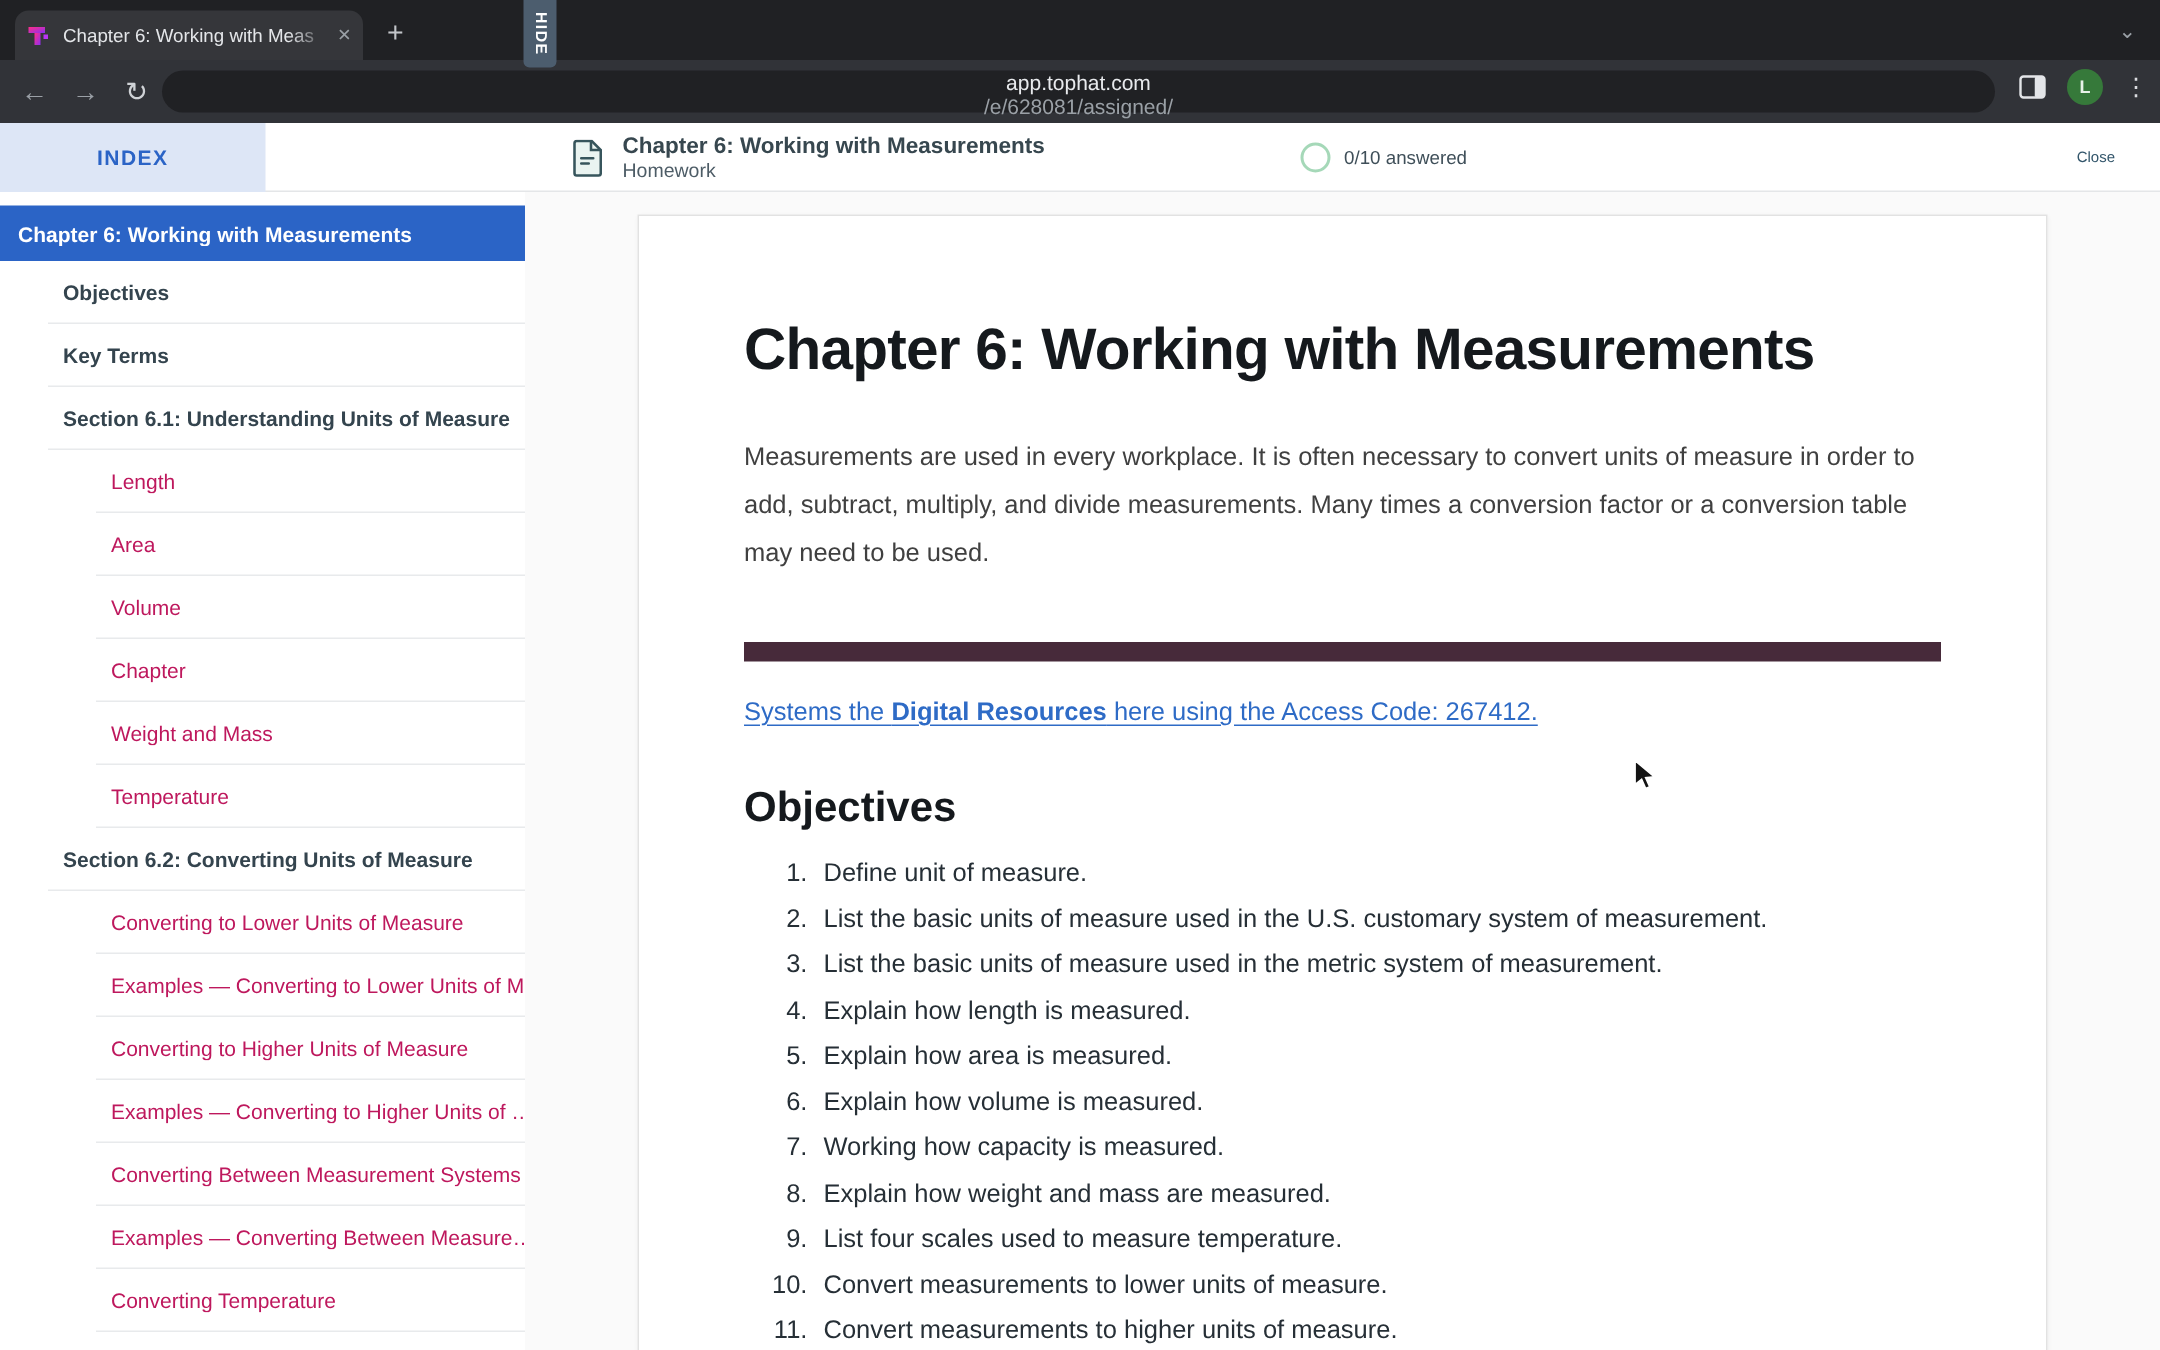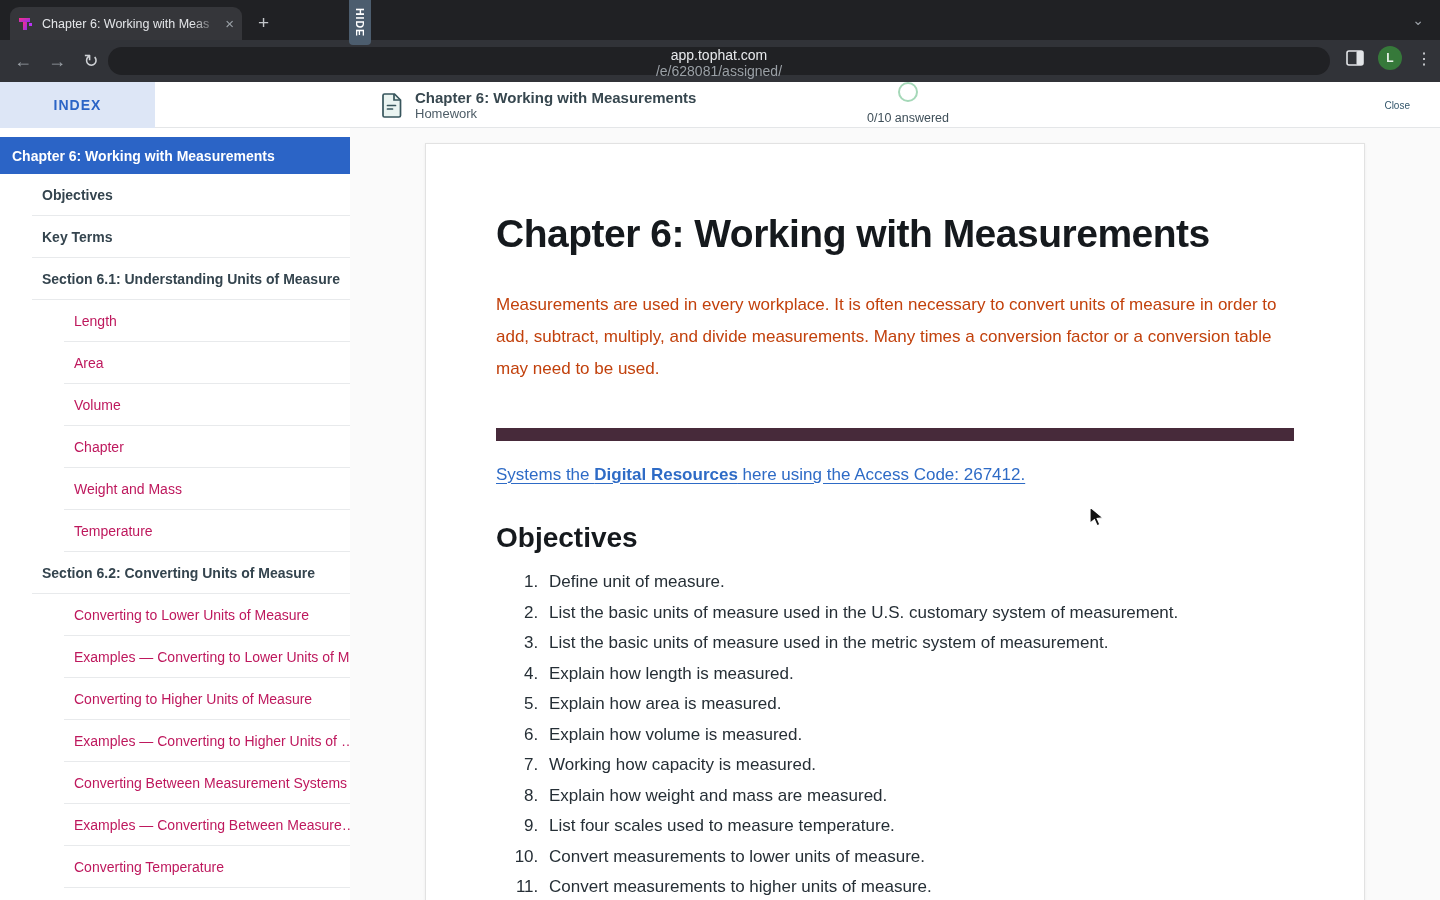--- a/index.html
+++ b/index.html
@@ -28,35 +28,35 @@
   .url-spacer { flex:1; }
   .pill-ico { margin-left:18px; opacity:.85; }
   .right-ctrls { position:absolute; right:8px; top:46px; display:flex; align-items:center; gap:14px; }
   .avatar { width:24px; height:24px; border-radius:50%; background:#36793a; color:#e8f2e9;
             font-size:12px; font-weight:700; display:flex; align-items:center; justify-content:center; }
   .kebab { color:#dadce0; font-size:16px; letter-spacing:0; }
 
   
   .app-header { position:absolute; left:0; top:82px; width:1440px; height:46px; background:#fff;
                 border-bottom:1px solid #e4e6e8; }
-  .tab-index { position:absolute; left:0; top:0; width:155px; height:46px; background:#dde6f6;
+  .tab-index { position:absolute; left:0; top:0; width:177px; height:46px; background:#dde6f6;
                color:#2b64c6; font-size:14px; letter-spacing:1px; font-weight:600;
                display:flex; align-items:center; justify-content:center; }
   .tab-notebook { position:absolute; left:175px; top:0; width:175px; height:46px; background:#fff;
                   color:#2e3f4a; font-size:14px; letter-spacing:1px; font-weight:600;
                   display:flex; align-items:center; justify-content:center; gap:8px; }
   .hide-tab { position:absolute; left:349px; top:0; width:22px; height:45px; background:#4c5d6e;
               border-radius:0 0 4px 4px; color:#fff; font-size:10.5px; font-weight:700;
               letter-spacing:1px; writing-mode:vertical-rl; text-align:center;
               display:flex; align-items:center; justify-content:center; z-index:3; }
   .doc-head { position:absolute; left:382px; top:0; height:46px; display:flex; align-items:center; }
   .doc-meta { margin-left:12px; }
   .doc-title { font-size:15px; font-weight:700; color:#37474f; line-height:17px; }
   .doc-sub { font-size:13px; color:#4d5c66; line-height:15px; }
-  .progress { position:absolute; left:867px; top:0; height:46px; display:flex; align-items:center; gap:9px;flex-direction:column; }
+  .progress { position:absolute; left:867px; top:0; height:46px; display:flex; align-items:center; gap:9px; }
   .ring { width:20px; height:20px; border-radius:50%; border:2px solid #a5d8b8; background:#fff; }
   .progress-label { font-size:12.5px; color:#3f4f59; }
   .close-btn { position:absolute; right:30px; top:0; height:46px; display:flex; align-items:center;
                font-size:10px; color:#33566b; font-weight:500; cursor:default; }
 
   
   .sidebar { position:absolute; left:0; top:128px; width:350px; height:772px; background:#fff;
              overflow:hidden; padding-top:9px; }
   .nav-row { position:relative; display:flex; align-items:center; height:42px; }
   .nav-row .nav-label { font-size:14px; color:#be185d; white-space:nowrap; overflow:hidden; width:100%; }
@@ -68,21 +68,21 @@
   .nav-row.lvl1::after { left:32px; }
   .nav-row.lvl2::after { left:64px; }
   .nav-row.selected { height:37px; background:#2b64c6; }
   .nav-row.selected .nav-label { color:#fff; font-weight:700; }
 
   
   .main { position:absolute; left:350px; top:128px; width:1090px; height:772px; background:#fafafa; }
   .card { position:absolute; left:75px; top:15px; width:940px; height:790px; background:#fff;
           border:1px solid #e2e2e2; box-shadow:0 1px 3px rgba(0,0,0,.06); padding:68px 70px 0 70px; }
   .page-title { font-size:39px; font-weight:700; color:#15191d; letter-spacing:-.5px; margin-bottom:33px; }
-  .intro { font-size:17px; line-height:32px; color:#c2410c; margin-bottom:43px; }
+  .intro { font-size:17px; line-height:32px; color:#404040; margin-bottom:43px; }
   .maroon-bar { height:13px; background:#472a3a; margin-bottom:24px; }
   .access-link { font-size:17px; color:#2e6bc6; text-decoration:underline; text-underline-offset:3px; }
   .access-link b { font-weight:700; }
   .objectives-h { font-size:28px; font-weight:700; color:#15191d; margin-top:37px; margin-bottom:17px; }
   ol.objectives { margin-left:0; padding-left:47px; }
   ol.objectives li { font-size:17px; color:#262f36; line-height:21px; margin-bottom:9.5px; padding-left:6px; }
 
   
   .cursor { position:absolute; left:1089px; top:506px; z-index:99; pointer-events:none; }
 

